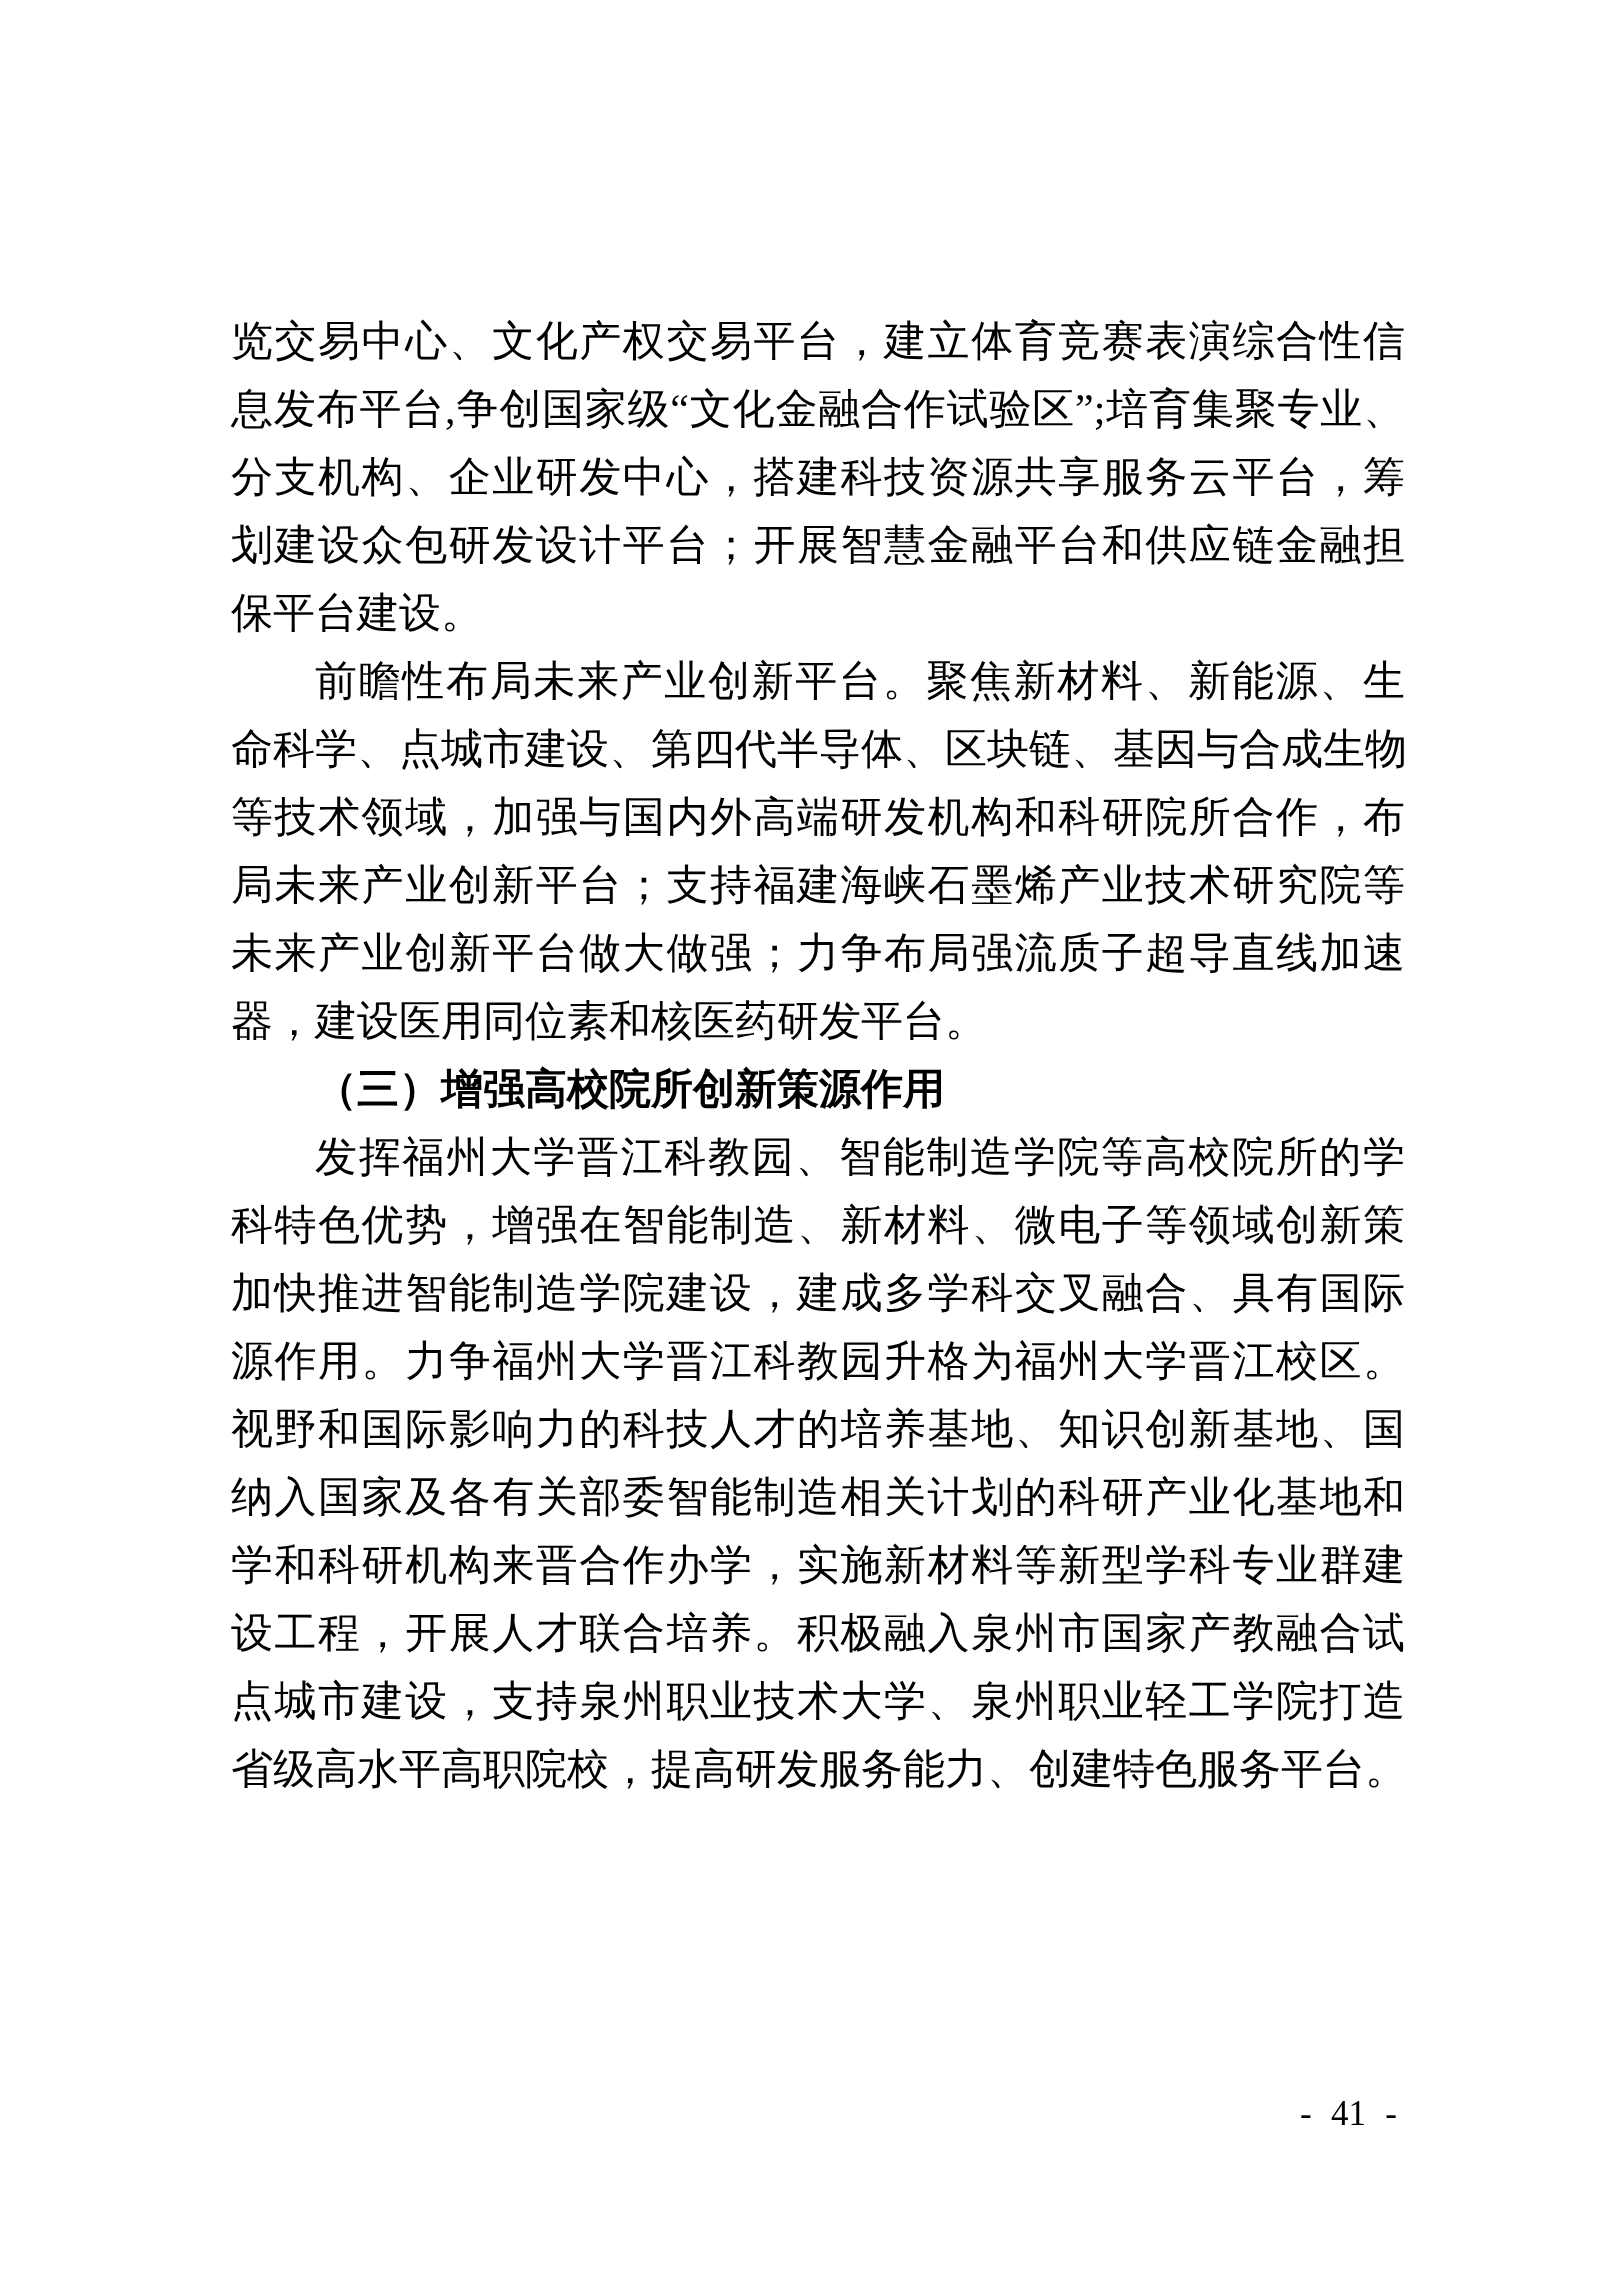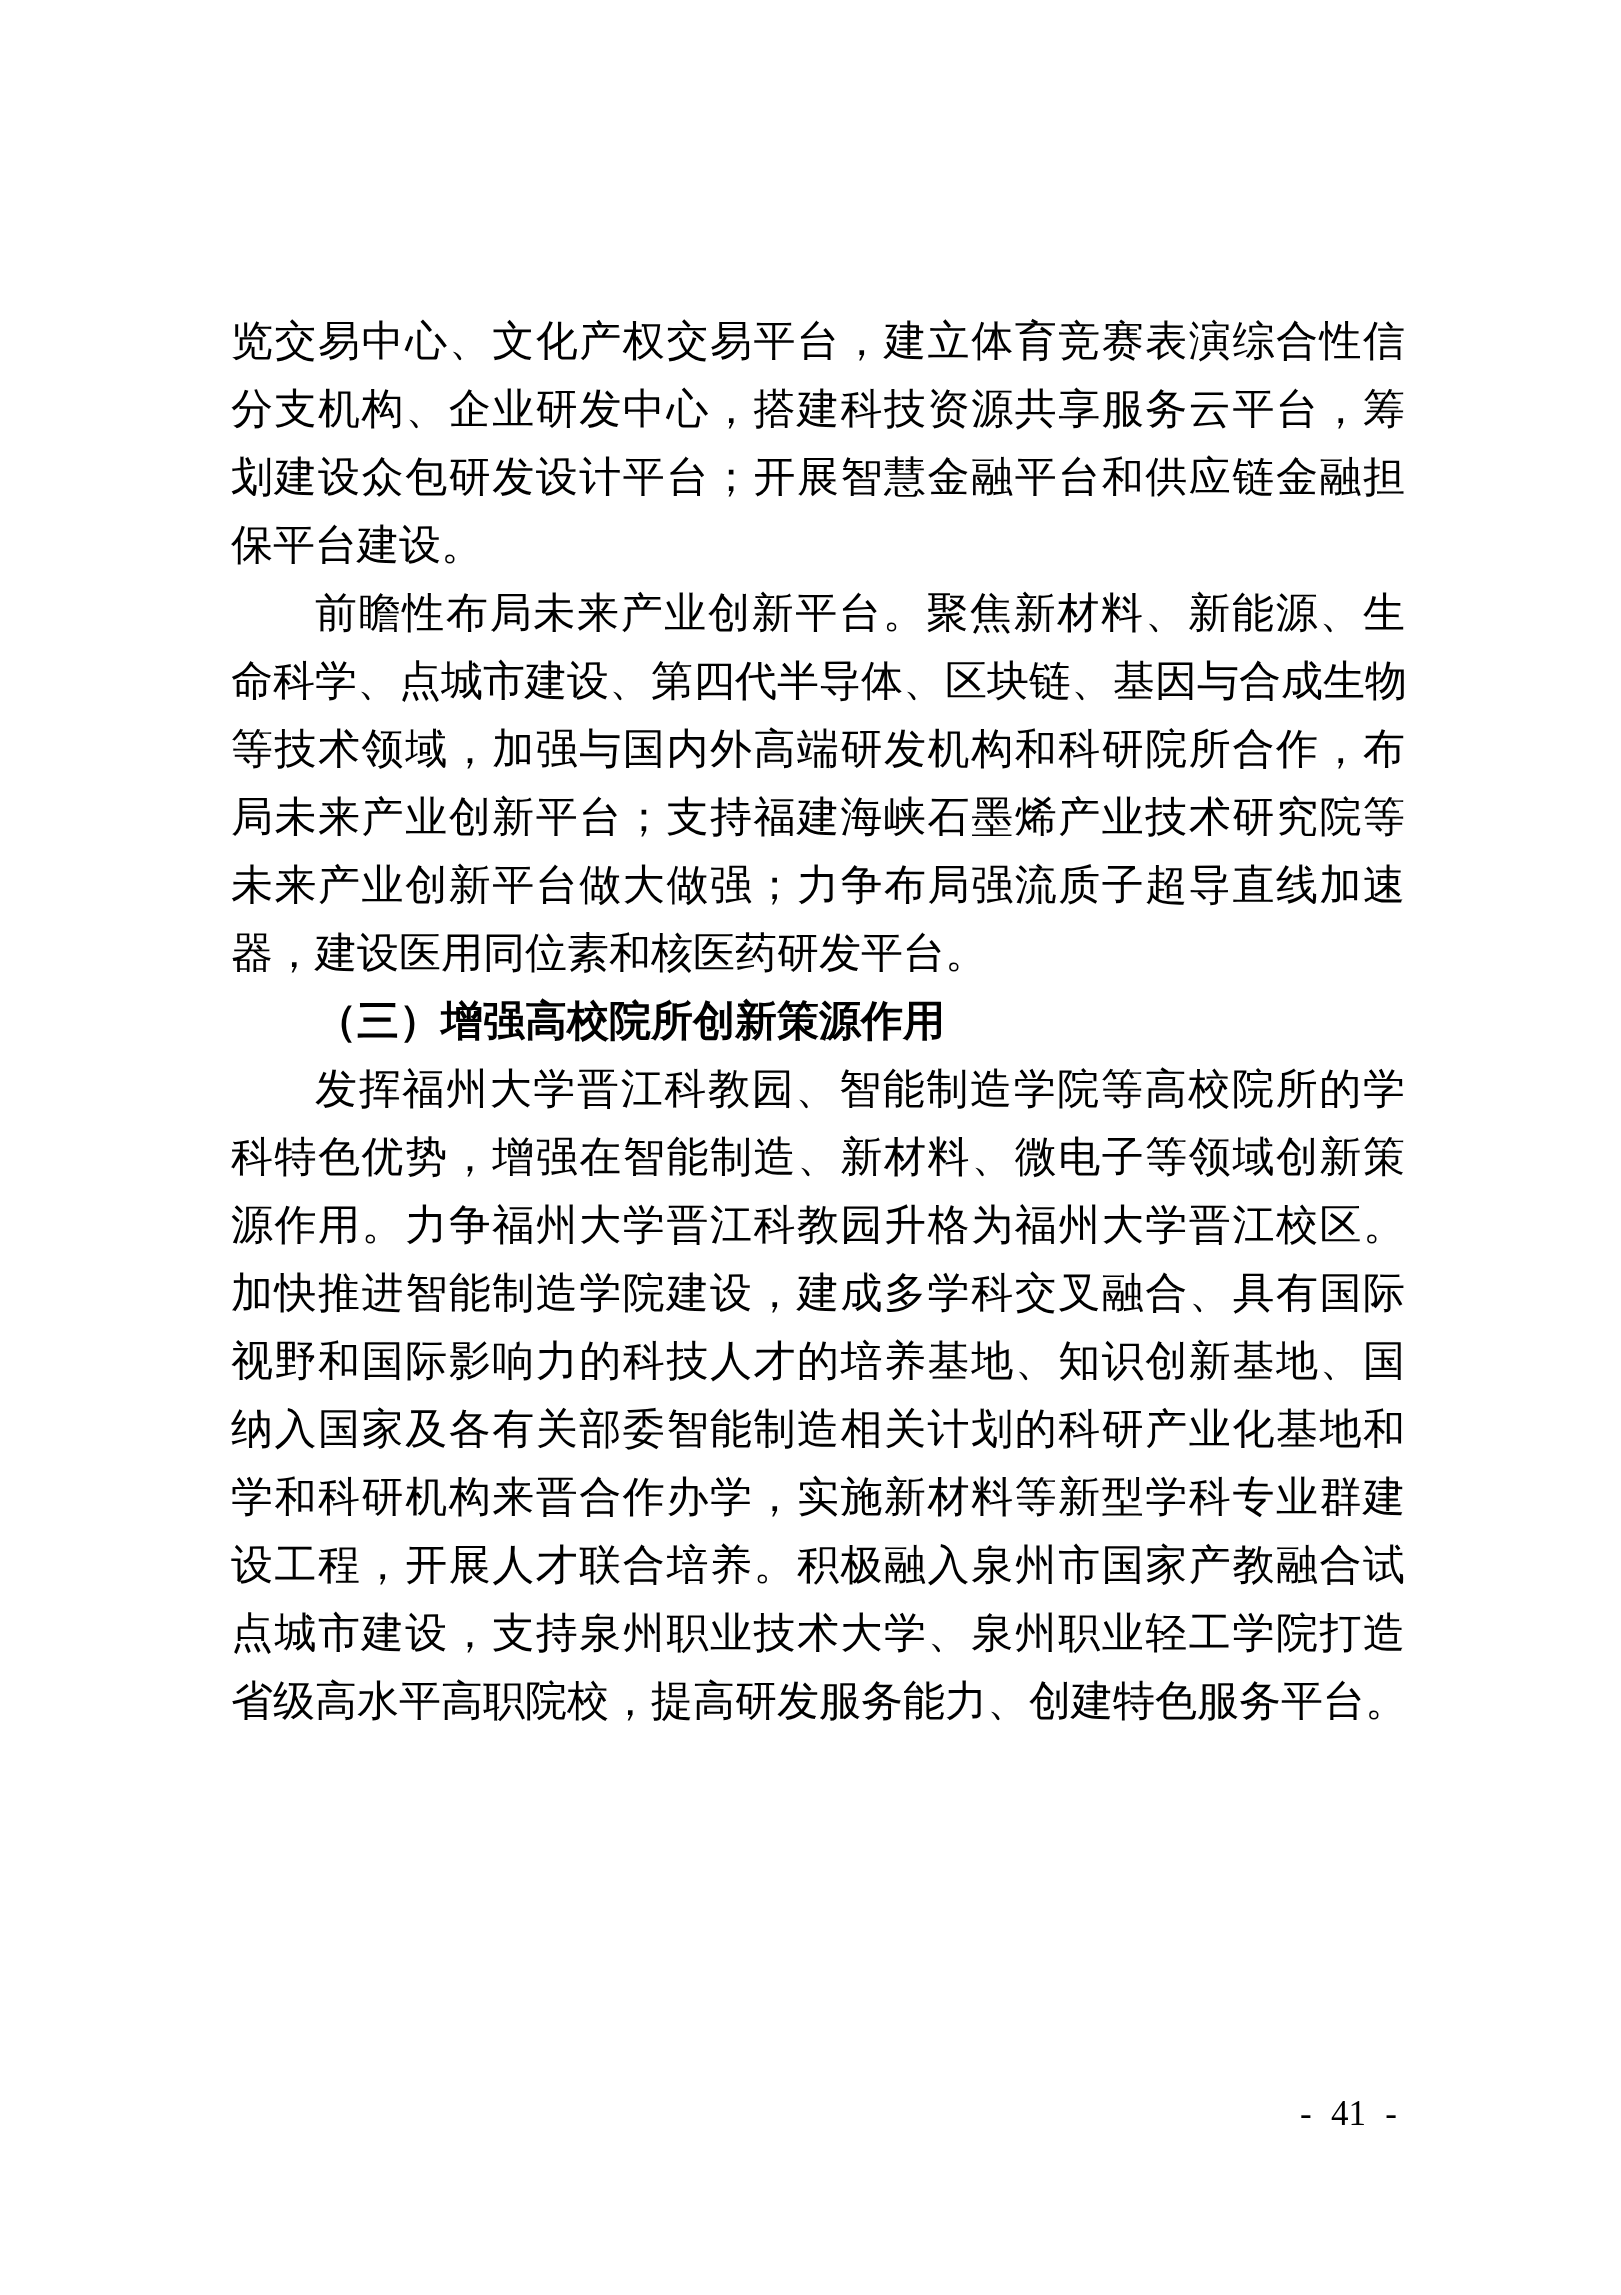--- a/index.html
+++ b/index.html
@@ -63,34 +63,35 @@
     color: #000000;
   }
 </style>
 </head>
 <body>
 
 <div class="page">
   <main class="text-block">
 
   <div class="line">览交易中心、文化产权交易平台，建立体育竞赛表演综合性信</div>
+      <div class="line">息发布平台,争创国家级“文化金融合作试验区”;培育集聚专业、</div>
       <div class="line">分支机构、企业研发中心，搭建科技资源共享服务云平台，筹</div>
       <div class="line">划建设众包研发设计平台；开展智慧金融平台和供应链金融担</div>
       <div class="line left">保平台建设。</div>
       <div class="line indent">前瞻性布局未来产业创新平台。聚焦新材料、新能源、生</div>
       <div class="line">命科学、点城市建设、第四代半导体、区块链、基因与合成生物</div>
       <div class="line">等技术领域，加强与国内外高端研发机构和科研院所合作，布</div>
       <div class="line">局未来产业创新平台；支持福建海峡石墨烯产业技术研究院等</div>
       <div class="line">未来产业创新平台做大做强；力争布局强流质子超导直线加速</div>
       <div class="line left">器，建设医用同位素和核医药研发平台。</div>
       <div class="line left indent bold">（三）增强高校院所创新策源作用</div>
       <div class="line indent">发挥福州大学晋江科教园、智能制造学院等高校院所的学</div>
       <div class="line">科特色优势，增强在智能制造、新材料、微电子等领域创新策</div>
+      <div class="line">加快推进智能制造学院建设，建成多学科交叉融合、具有国际</div>
       <div class="line">源作用。力争福州大学晋江科教园升格为福州大学晋江校区。</div>
-      <div class="line">加快推进智能制造学院建设，建成多学科交叉融合、具有国际</div>
       <div class="line">视野和国际影响力的科技人才的培养基地、知识创新基地、国</div>
       <div class="line">纳入国家及各有关部委智能制造相关计划的科研产业化基地和</div>
       <div class="line">学和科研机构来晋合作办学，实施新材料等新型学科专业群建</div>
       <div class="line">设工程，开展人才联合培养。积极融入泉州市国家产教融合试</div>
       <div class="line">点城市建设，支持泉州职业技术大学、泉州职业轻工学院打造</div>
       <div class="line">省级高水平高职院校，提高研发服务能力、创建特色服务平台。</div>
     </main>
   <div class="page-number">- 41 -</div>
 </div>
 

